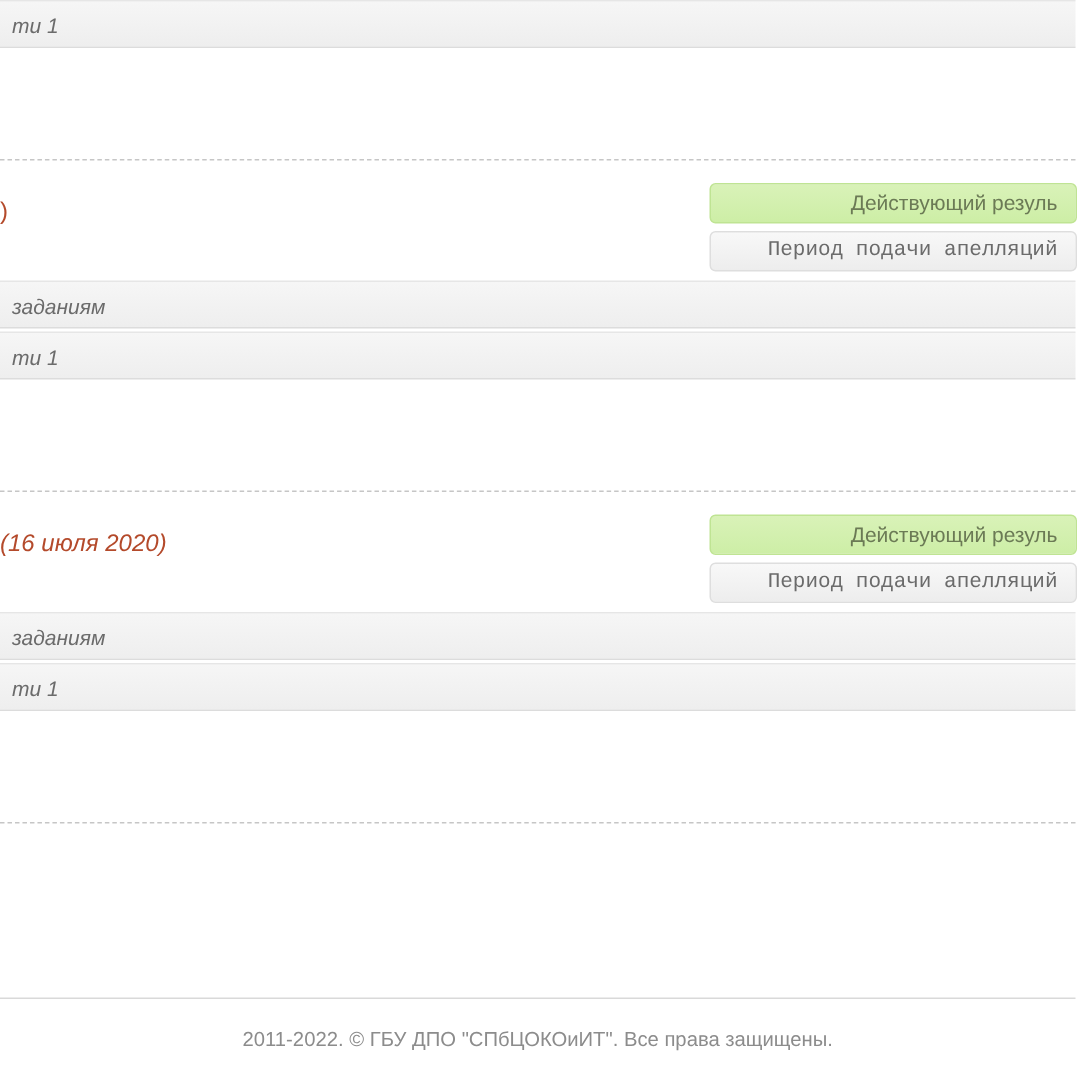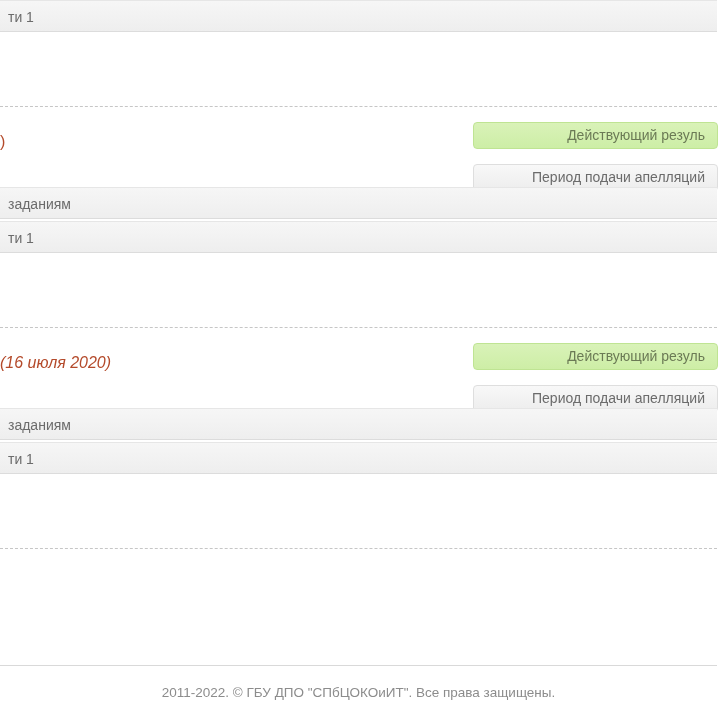--- a/index.html
+++ b/index.html
@@ -23,20 +23,21 @@
     height: 32px;
     line-height: 32px;
     padding-left: 8px;
     font-size: 14px;
     color: #6b6b6b;
     background: linear-gradient(to bottom, #f6f6f6 0%, #eeeeee 100%);
     border-top: 1px solid #e6e6e6;
     border-bottom: 1px solid #dcdcdc;
     white-space: nowrap;
     overflow: hidden;
+    font-style: italic;
   }
   .dashed-sep {
     position: absolute;
     left: 0;
     right: 3px;
     height: 0;
     border-bottom: 1px dashed #c6c6c6;
   }
   .date-heading {
     position: absolute;
@@ -63,21 +64,22 @@
     overflow: hidden;
   }
   .pill-green {
     background: linear-gradient(to bottom, #d9f2b8 0%, #cdeea6 100%);
     border: 1px solid #bfe493;
     color: #6b7a55;
   }
   .pill-gray {
     background: linear-gradient(to bottom, #f8f8f8 0%, #ededed 100%);
     border: 1px solid #dedede;
-    margin-top: 15px;
+    margin-top: 5px;
+    font-family: Liberation Mono, monospace;
   }
   .footer-sep {
     position: absolute;
     left: 0;
     right: 3px;
     top: 665px;
     height: 0;
     border-top: 1px solid #d9d9d9;
   }
   .footer {

